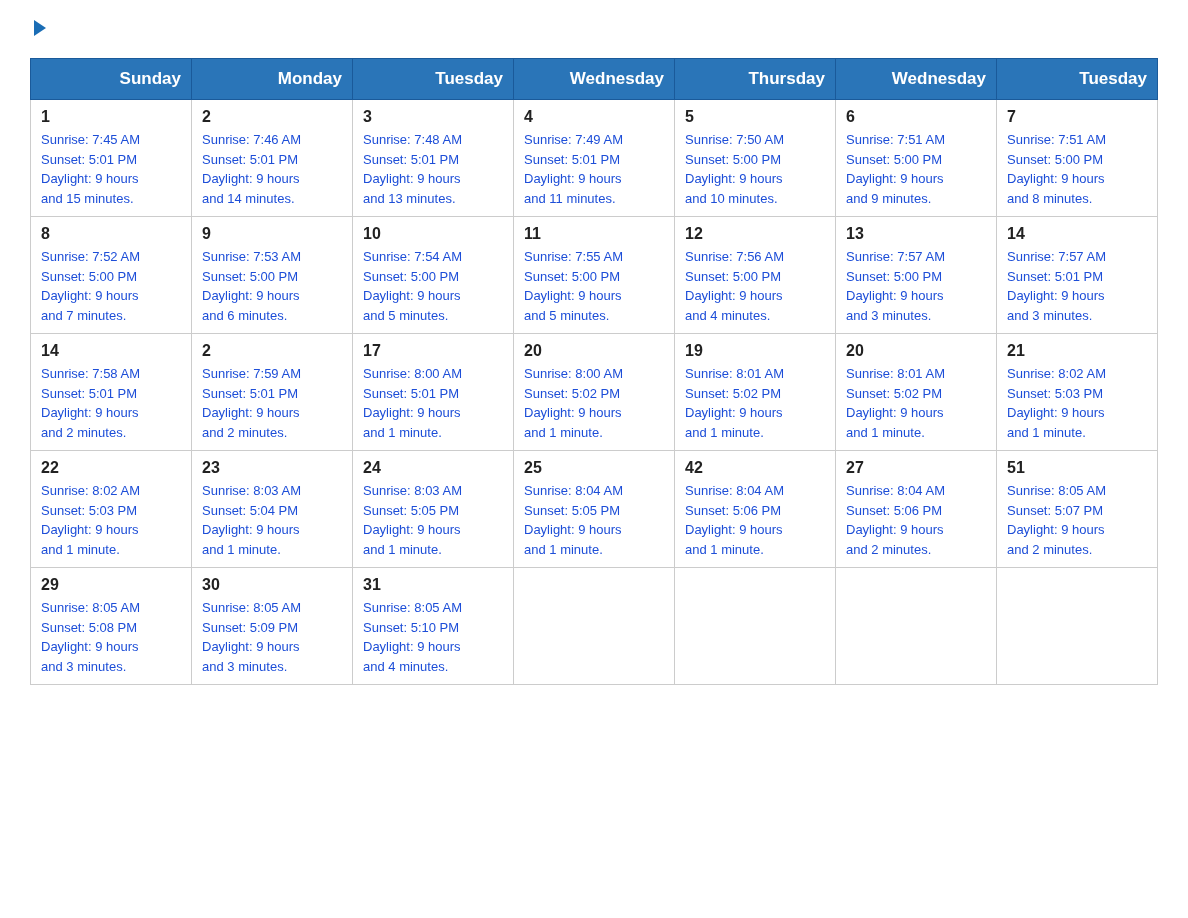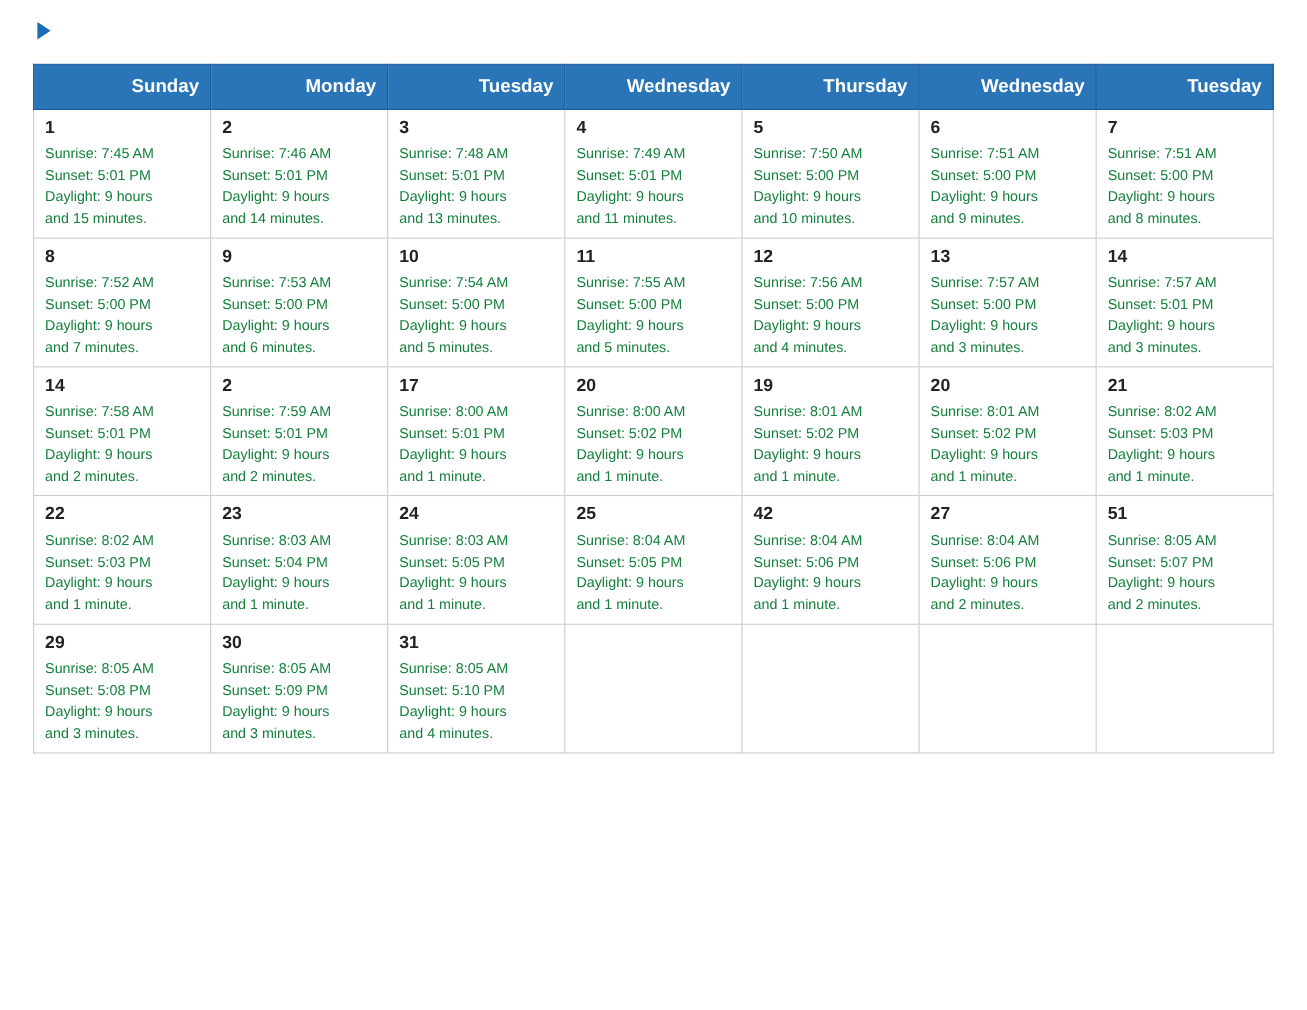--- a/index.html
+++ b/index.html
@@ -80,21 +80,21 @@
     .day-number {
       font-size: 16px;
       font-weight: bold;
       color: #222;
       display: block;
       margin-bottom: 4px;
     }
     .day-info {
       font-size: 13px;
       line-height: 1.5;
-      color: #15803d;
+      color: #1d4ed8;
     }
     .empty-cell {
       background: #fff;
     }
     tr td:first-child .day-number,
     tr td:last-child .day-number {
       color: #222;
     }
   </style>
 </head>

